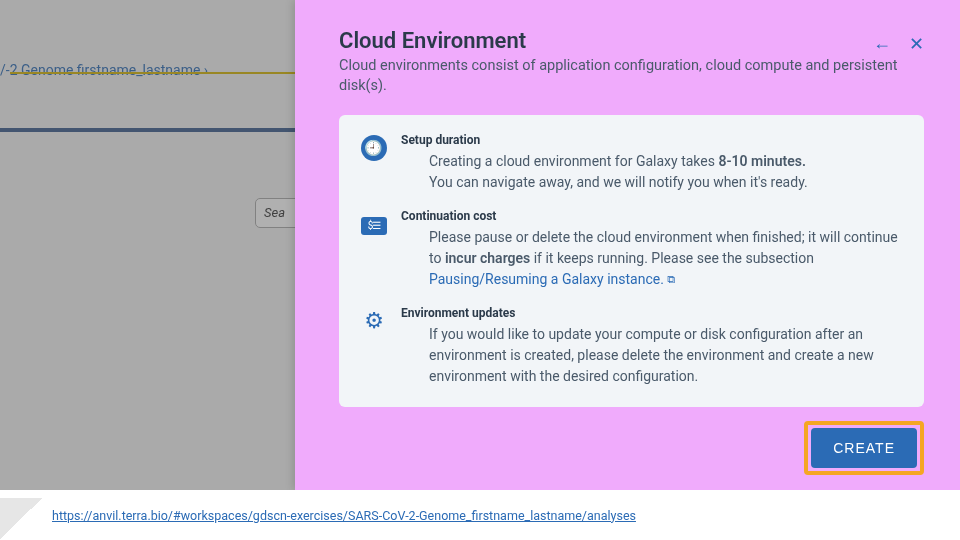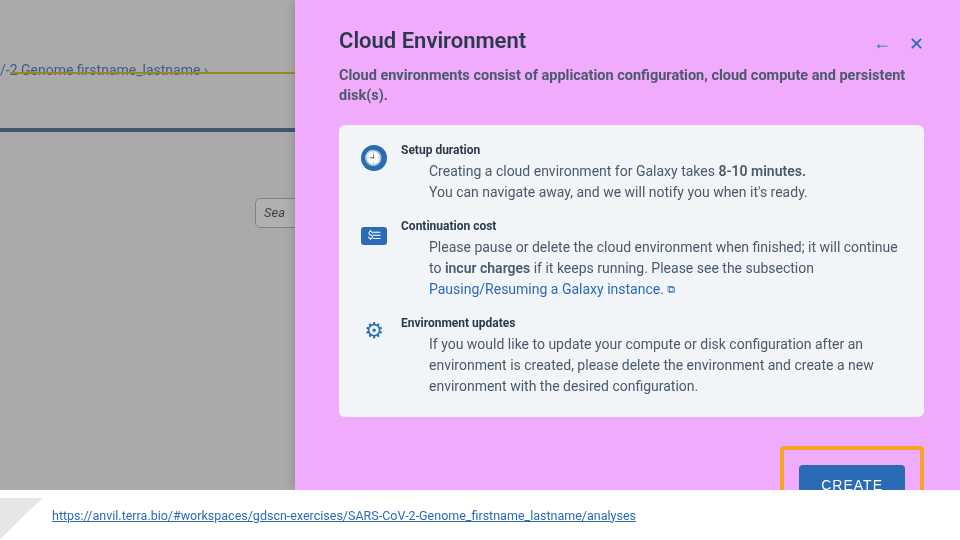--- a/index.html
+++ b/index.html
@@ -38,21 +38,21 @@
   }
   .panel-header {
     display: flex; justify-content: space-between; align-items: flex-start;
   }
   .panel-title {
     font-size: 22px; font-weight: 600; color: #2b3a4a;
   }
   .panel-ctrls { display: flex; gap: 18px; align-items: center; margin-top: 4px; }
   .panel-ctrls span { color: #2b6bb5; font-size: 18px; cursor: pointer; }
   .panel-sub {
-    margin-top: 12px; font-size: 14.5px; color: #4a5a6a; line-height: 1.4; font-weight: bold;
+    margin-top: 2px; font-size: 14.5px; color: #4a5a6a; line-height: 1.4;
   }
   .info-box {
     margin-top: 18px; background: #f2f5f8; border-radius: 6px;
     padding: 18px 22px 20px 22px;
   }
   .info-item { display: flex; gap: 14px; margin-bottom: 16px; }
   .info-item:last-child { margin-bottom: 0; }
   .info-icon {
     width: 26px; height: 26px; flex: 0 0 26px;
     display: flex; align-items: center; justify-content: center;
@@ -76,21 +76,21 @@
   .info-text {
     font-size: 14px; color: #4a5a6a; line-height: 1.5; margin-left: 28px;
   }
   .info-text b { font-weight: 600; }
   .inline-link { color: #2b6bb5; text-decoration: none; }
   .ext-icon { font-size: 11px; vertical-align: 1px; }
   .create-wrap {
     margin-top: auto; display: flex; justify-content: flex-end; padding-top: 14px;
   }
   .create-highlight {
-    border: 4px solid #f5a623; border-radius: 4px; padding: 15px; margin-top: 15px;
+    border: 4px solid #f5a623; border-radius: 4px; padding: 3px;
   }
   .create-btn {
     background: #2b6bb5; color: #fff; font-size: 14px; letter-spacing: 1px;
     border: none; border-radius: 4px; padding: 12px 22px; cursor: pointer;
     font-weight: 500;
   }
   .footer {
     position: absolute; left: 0; bottom: 0; width: 960px; height: 50px;
     background: #fff; display: flex; align-items: center; justify-content: space-between;
     padding: 0 46px 0 52px; font-size: 12.5px; color: #2b6bb5; gap: 6px;

